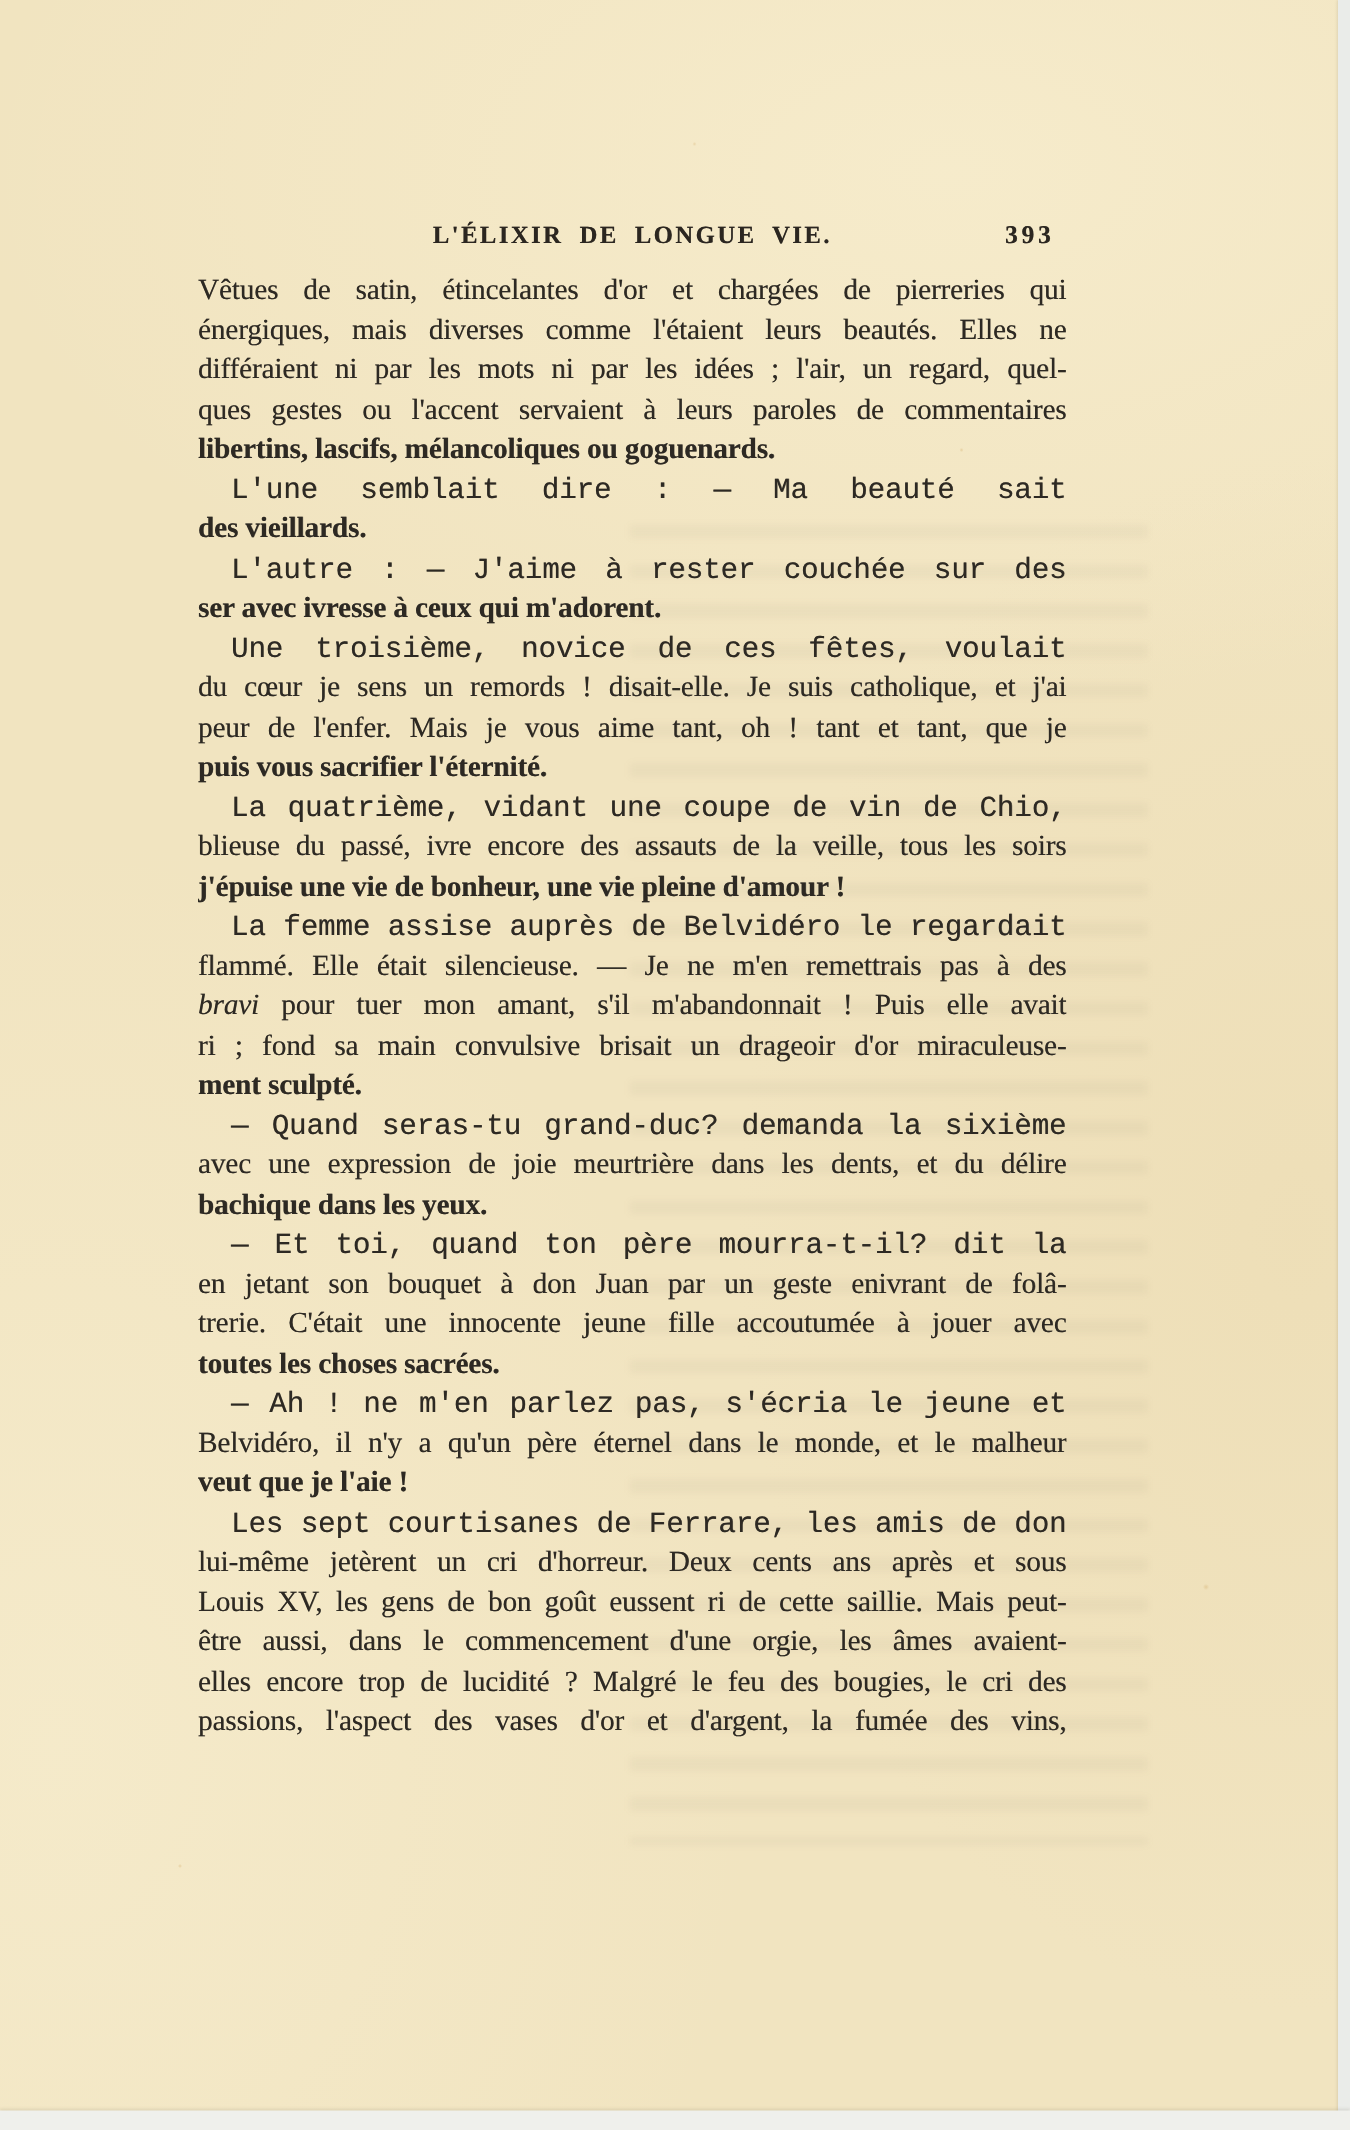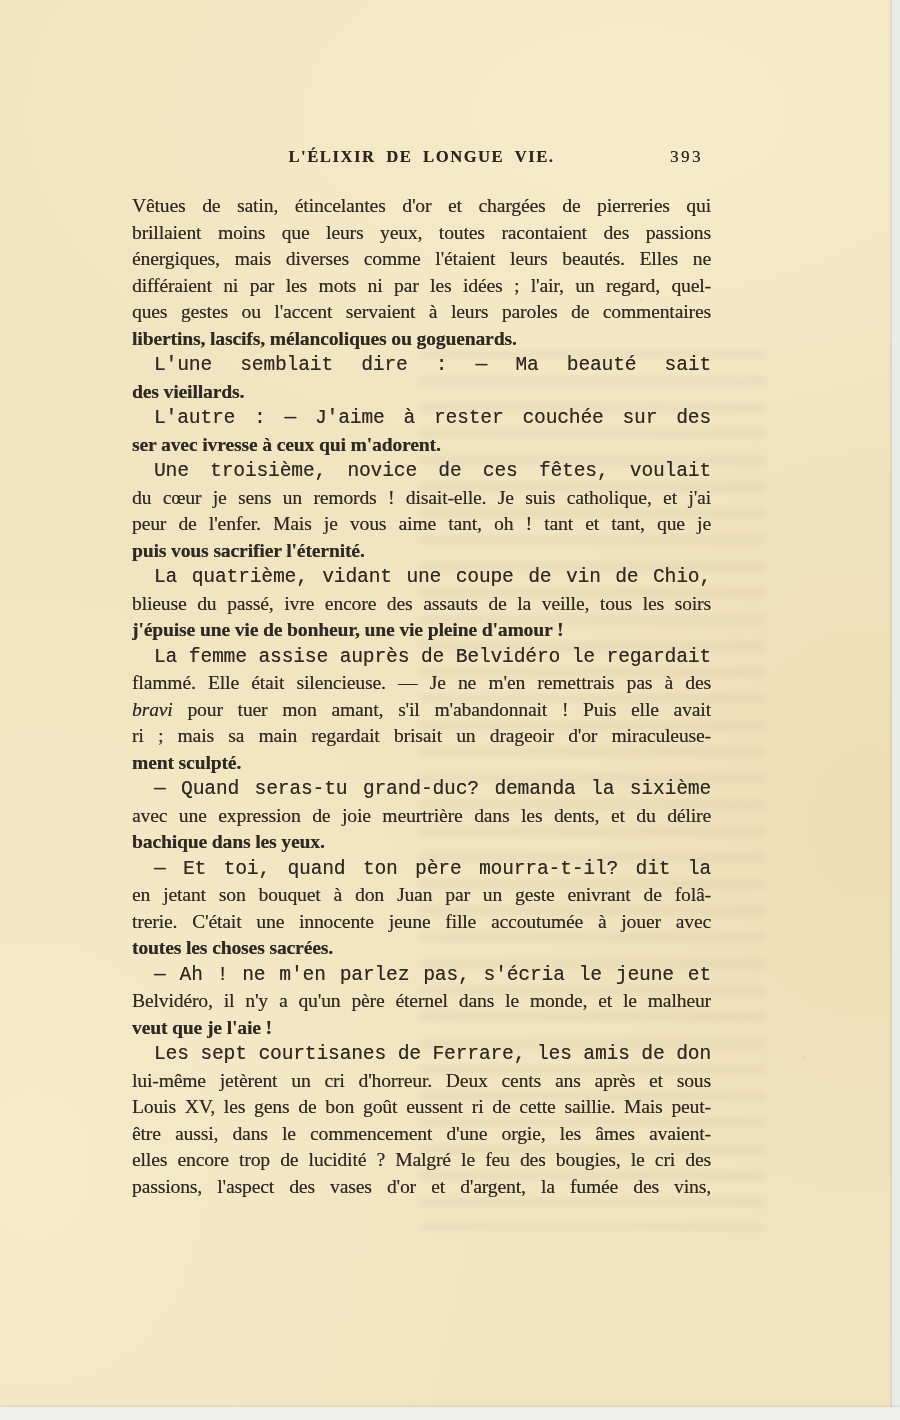--- a/index.html
+++ b/index.html
@@ -54,27 +54,27 @@
     font-size: 16.5px;
     letter-spacing: 1.6px;
     word-spacing: 5px;
     color: #2b2620;
     text-shadow: 0.2px 0.2px 0.4px rgba(43,38,32,0.65);
   }
   .pagenum {
     position: absolute;
     right: 8px;
     top: 0;
-    font-weight: 400;
+    font-weight: 700;
     font-size: 17px;
     letter-spacing: 2.5px;
     word-spacing: normal;
   }
   .body {
-    margin-top: 26px;
+    margin-top: 14px;
     font-size: 19.5px;
     letter-spacing: -0.1px;
     text-shadow: 0.2px 0.2px 0.4px rgba(45,41,35,0.6);
   }
   .line {
     height: 26.5px;
     line-height: 26.5px;
     overflow: hidden;
     text-align: justify;
     text-align-last: justify;
@@ -115,21 +115,20 @@
   <div class="bleed"></div>
 
   <div class="textblock">
     <div class="running-header">
       <span>L'ÉLIXIR DE LONGUE VIE.</span>
       <span class="pagenum">393</span>
     </div>
     <div class="body" id="page-body">
         <div class="para">
           <div class="line"><span>Vêtues de satin, étincelantes d'or et chargées de pierreries qui</span></div>
-          <div class="line"><span>brillaient moins que leurs yeux, toutes racontaient des passions</span></div>
           <div class="line"><span>énergiques, mais diverses comme l'étaient leurs beautés. Elles ne</span></div>
           <div class="line"><span>différaient ni par les mots ni par les idées ; l'air, un regard, quel-</span></div>
           <div class="line"><span>ques gestes ou l'accent servaient à leurs paroles de commentaires</span></div>
           <div class="line endline"><span>libertins, lascifs, mélancoliques ou goguenards.</span></div>
         </div>
         <div class="para indent">
           <div class="line"><span>L'une semblait dire : — Ma beauté sait réchauffer le cœur glacé</span></div>
           <div class="line endline"><span>des vieillards.</span></div>
         </div>
         <div class="para indent">
@@ -144,21 +143,21 @@
         </div>
         <div class="para indent">
           <div class="line"><span>La quatrième, vidant une coupe de vin de Chio, s'écriait :—Vive</span></div>
           <div class="line"><span>blieuse du passé, ivre encore des assauts de la veille, tous les soirs</span></div>
           <div class="line endline"><span>j'épuise une vie de bonheur, une vie pleine d'amour !</span></div>
         </div>
         <div class="para indent">
           <div class="line"><span>La femme assise auprès de Belvidéro le regardait d'un œil en-</span></div>
           <div class="line"><span>flammé. Elle était silencieuse. — Je ne m'en remettrais pas à des</span></div>
           <div class="line"><i>bravi</i><span> pour tuer mon amant, s'il m'abandonnait ! Puis elle avait</span></div>
-          <div class="line"><span>ri ; mais sa main regardait brisait un drageoir d'or miraculeuse-</span></div>
+          <div class="line"><span>ri ; fond sa main convulsive brisait un drageoir d'or miraculeuse-</span></div>
           <div class="line endline"><span>ment sculpté.</span></div>
         </div>
         <div class="para indent">
           <div class="line"><span>— Quand seras-tu grand-duc? demanda la sixième au prince</span></div>
           <div class="line"><span>avec une expression de joie meurtrière dans les dents, et du délire</span></div>
           <div class="line endline"><span>bachique dans les yeux.</span></div>
         </div>
         <div class="para indent">
           <div class="line"><span>— Et toi, quand ton père mourra-t-il? dit la septième en riant,</span></div>
           <div class="line"><span>en jetant son bouquet à don Juan par un geste enivrant de folâ-</span></div>

